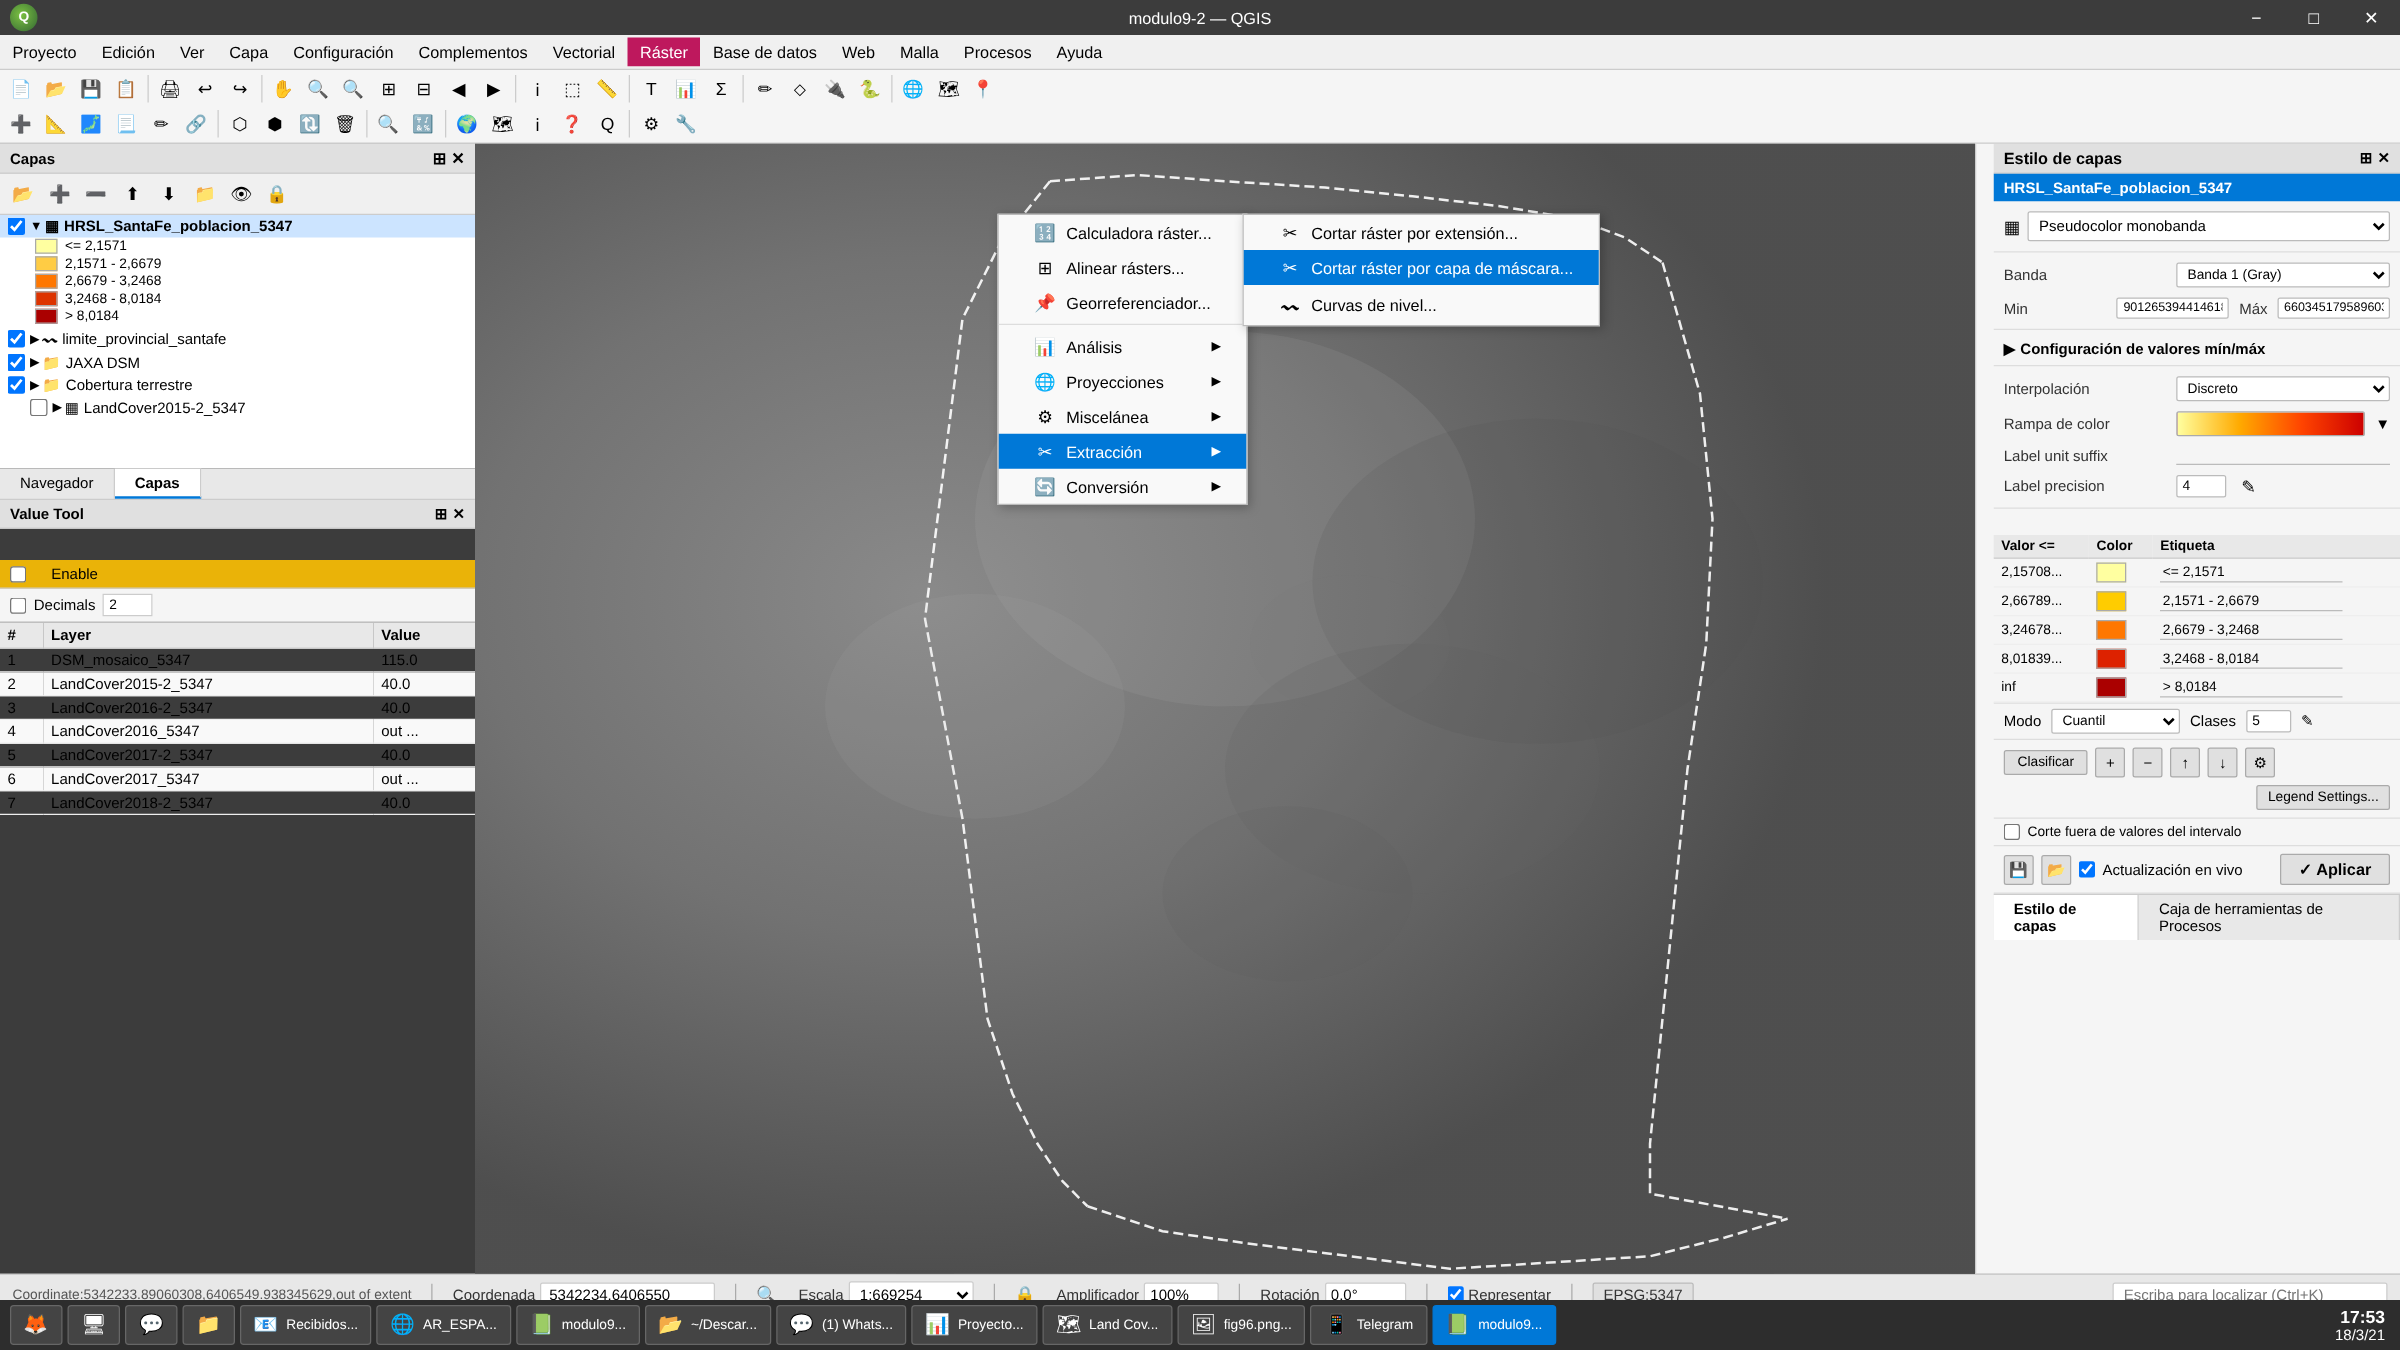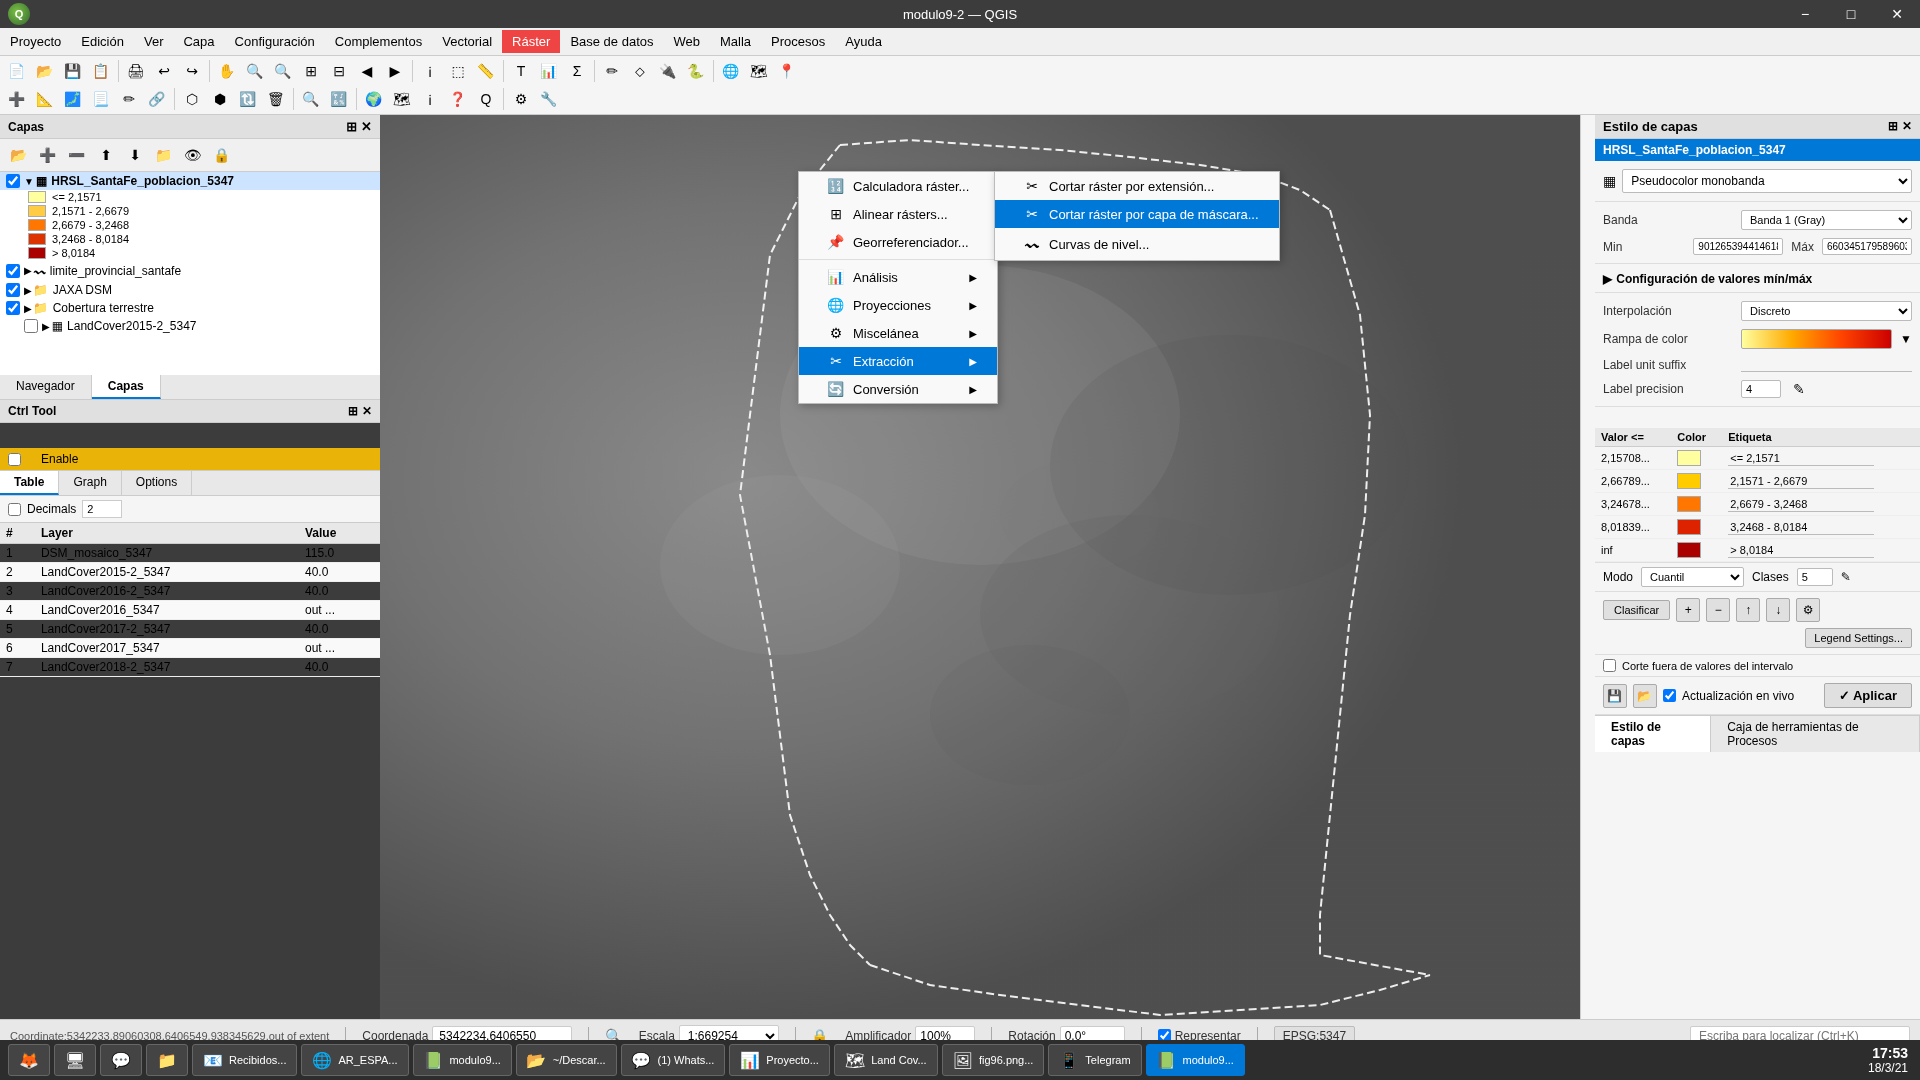--- a/index.html
+++ b/index.html
@@ -10,21 +10,21 @@
       width: 100%; height: 28px; background: #3c3c3c; display: flex; align-items: center; justify-content: center; color: #fff; font-size: 13px; position: relative;
     }
     #titlebar .win-controls { position: absolute; right: 0; top: 0; display: flex; }
     #titlebar .win-controls span { width: 46px; height: 28px; display: flex; align-items: center; justify-content: center; color: #fff; font-size: 14px; cursor: pointer; }
 
     
     #menubar {
       width: 100%; height: 28px; background: #f0f0f0; display: flex; align-items: center; border-bottom: 1px solid #ccc;
     }
     #menubar .menu-item { padding: 4px 10px; font-size: 13px; cursor: pointer; white-space: nowrap; }
-    #menubar .menu-item.active { background: #ef4444; color: #fff; }
+    #menubar .menu-item.active { background: #be185d; color: #fff; }
 
     
     #toolbar-area {
       width: 100%; background: #f5f5f5; border-bottom: 1px solid #ccc; padding: 2px 4px; display: flex; flex-direction: column; gap: 2px;
     }
     .toolbar-row { display: flex; align-items: center; gap: 2px; flex-wrap: wrap; }
     .tb-btn {
       width: 26px; height: 26px; display: flex; align-items: center; justify-content: center;
       background: transparent; border: 1px solid transparent; cursor: pointer; font-size: 14px; border-radius: 2px;
     }
@@ -316,34 +316,29 @@
 
     <div id="nav-tabs-area">
       <div id="nav-tabs">
         <div class="nav-tab">Navegador</div>
         <div class="nav-tab active">Capas</div>
       </div>
     </div>
 
     <div id="value-tool-section">
       <div id="value-tool-header">
-        <span>Ctrl Tool</span>
+        <span>Value Tool</span>
         <div style="display:flex;gap:4px;">
           <span style="cursor:pointer;">⊞</span>
           <span style="cursor:pointer;">✕</span>
         </div>
       </div>
       <div id="value-tool-enable">
         <input type="checkbox" style="">
         <span>Enable</span>
-      </div>
-      <div id="value-tool-tabs">
-        <div class="vt-tab active">Table</div>
-        <div class="vt-tab">Graph</div>
-        <div class="vt-tab">Options</div>
       </div>
       <div id="value-decimals">
         <input type="checkbox" style="">
         <span>Decimals</span>
         <input type="number" value="2" style="width: 40px; border: 1px solid rgb(204, 204, 204); padding: 2px 4px; font-size: 11px;">
       </div>
       <div id="value-table">
         <table>
           <thead>
             <tr>

